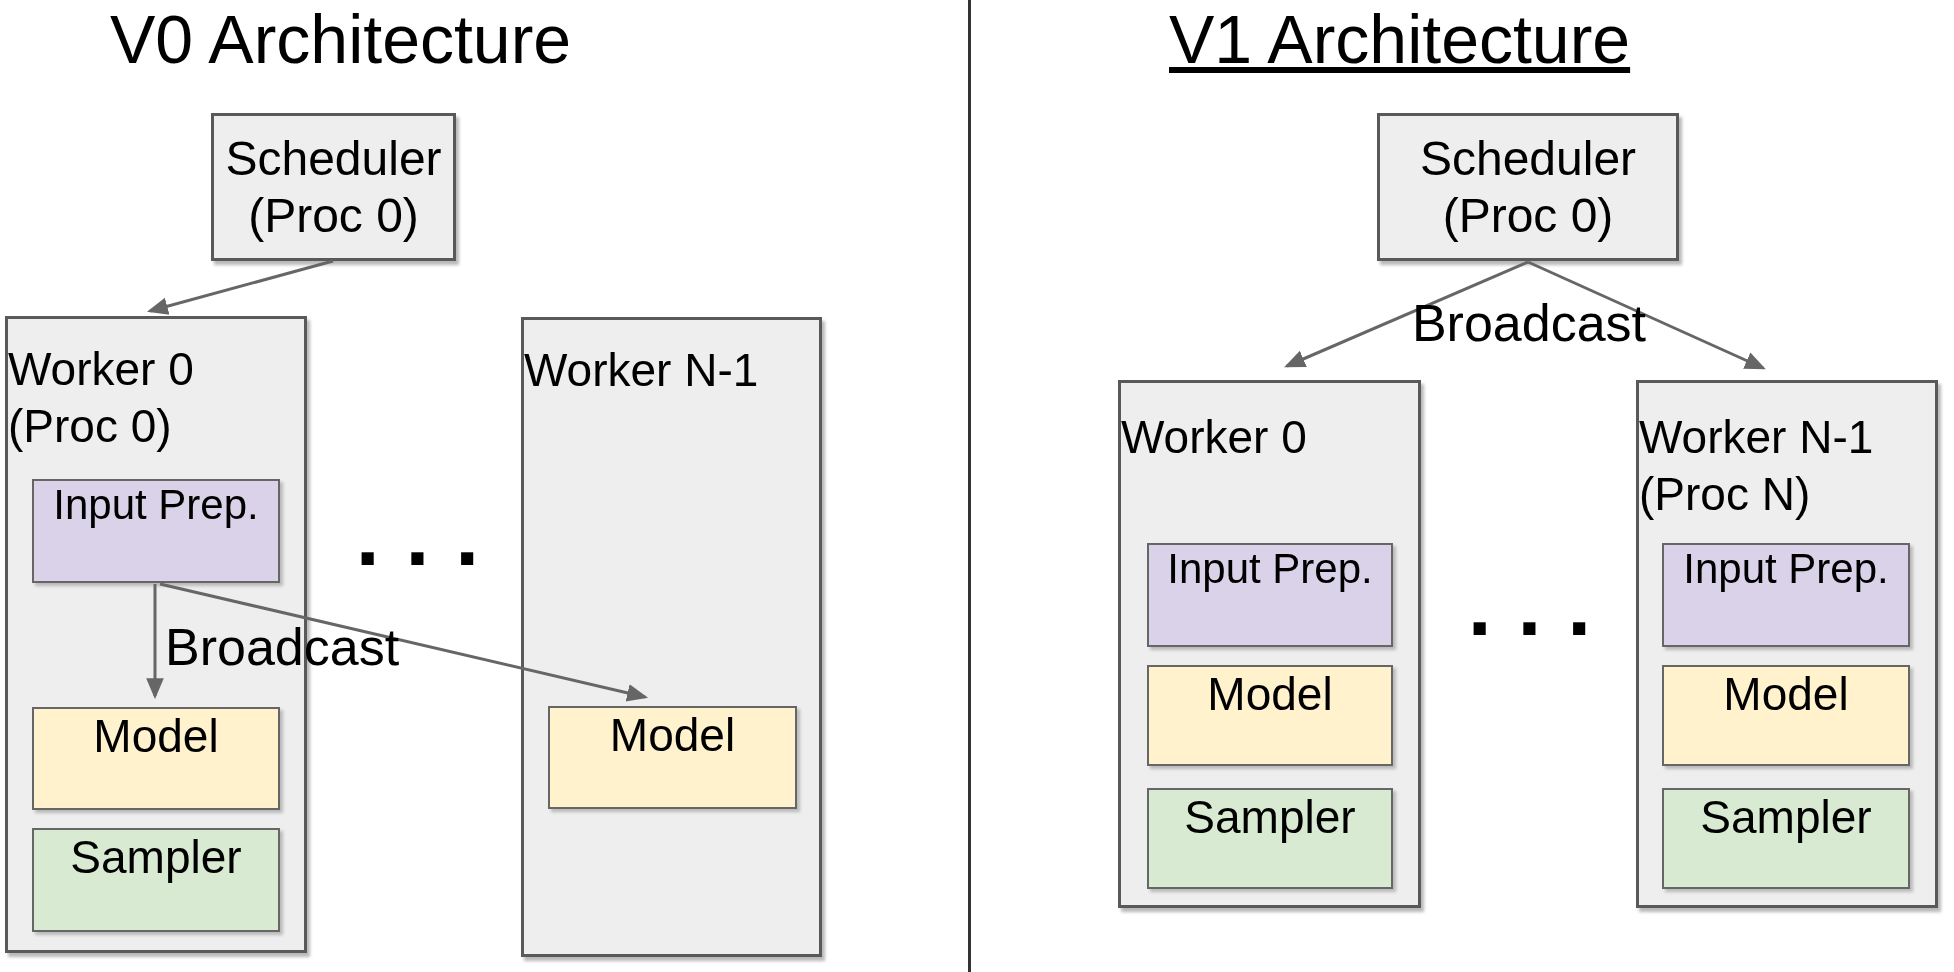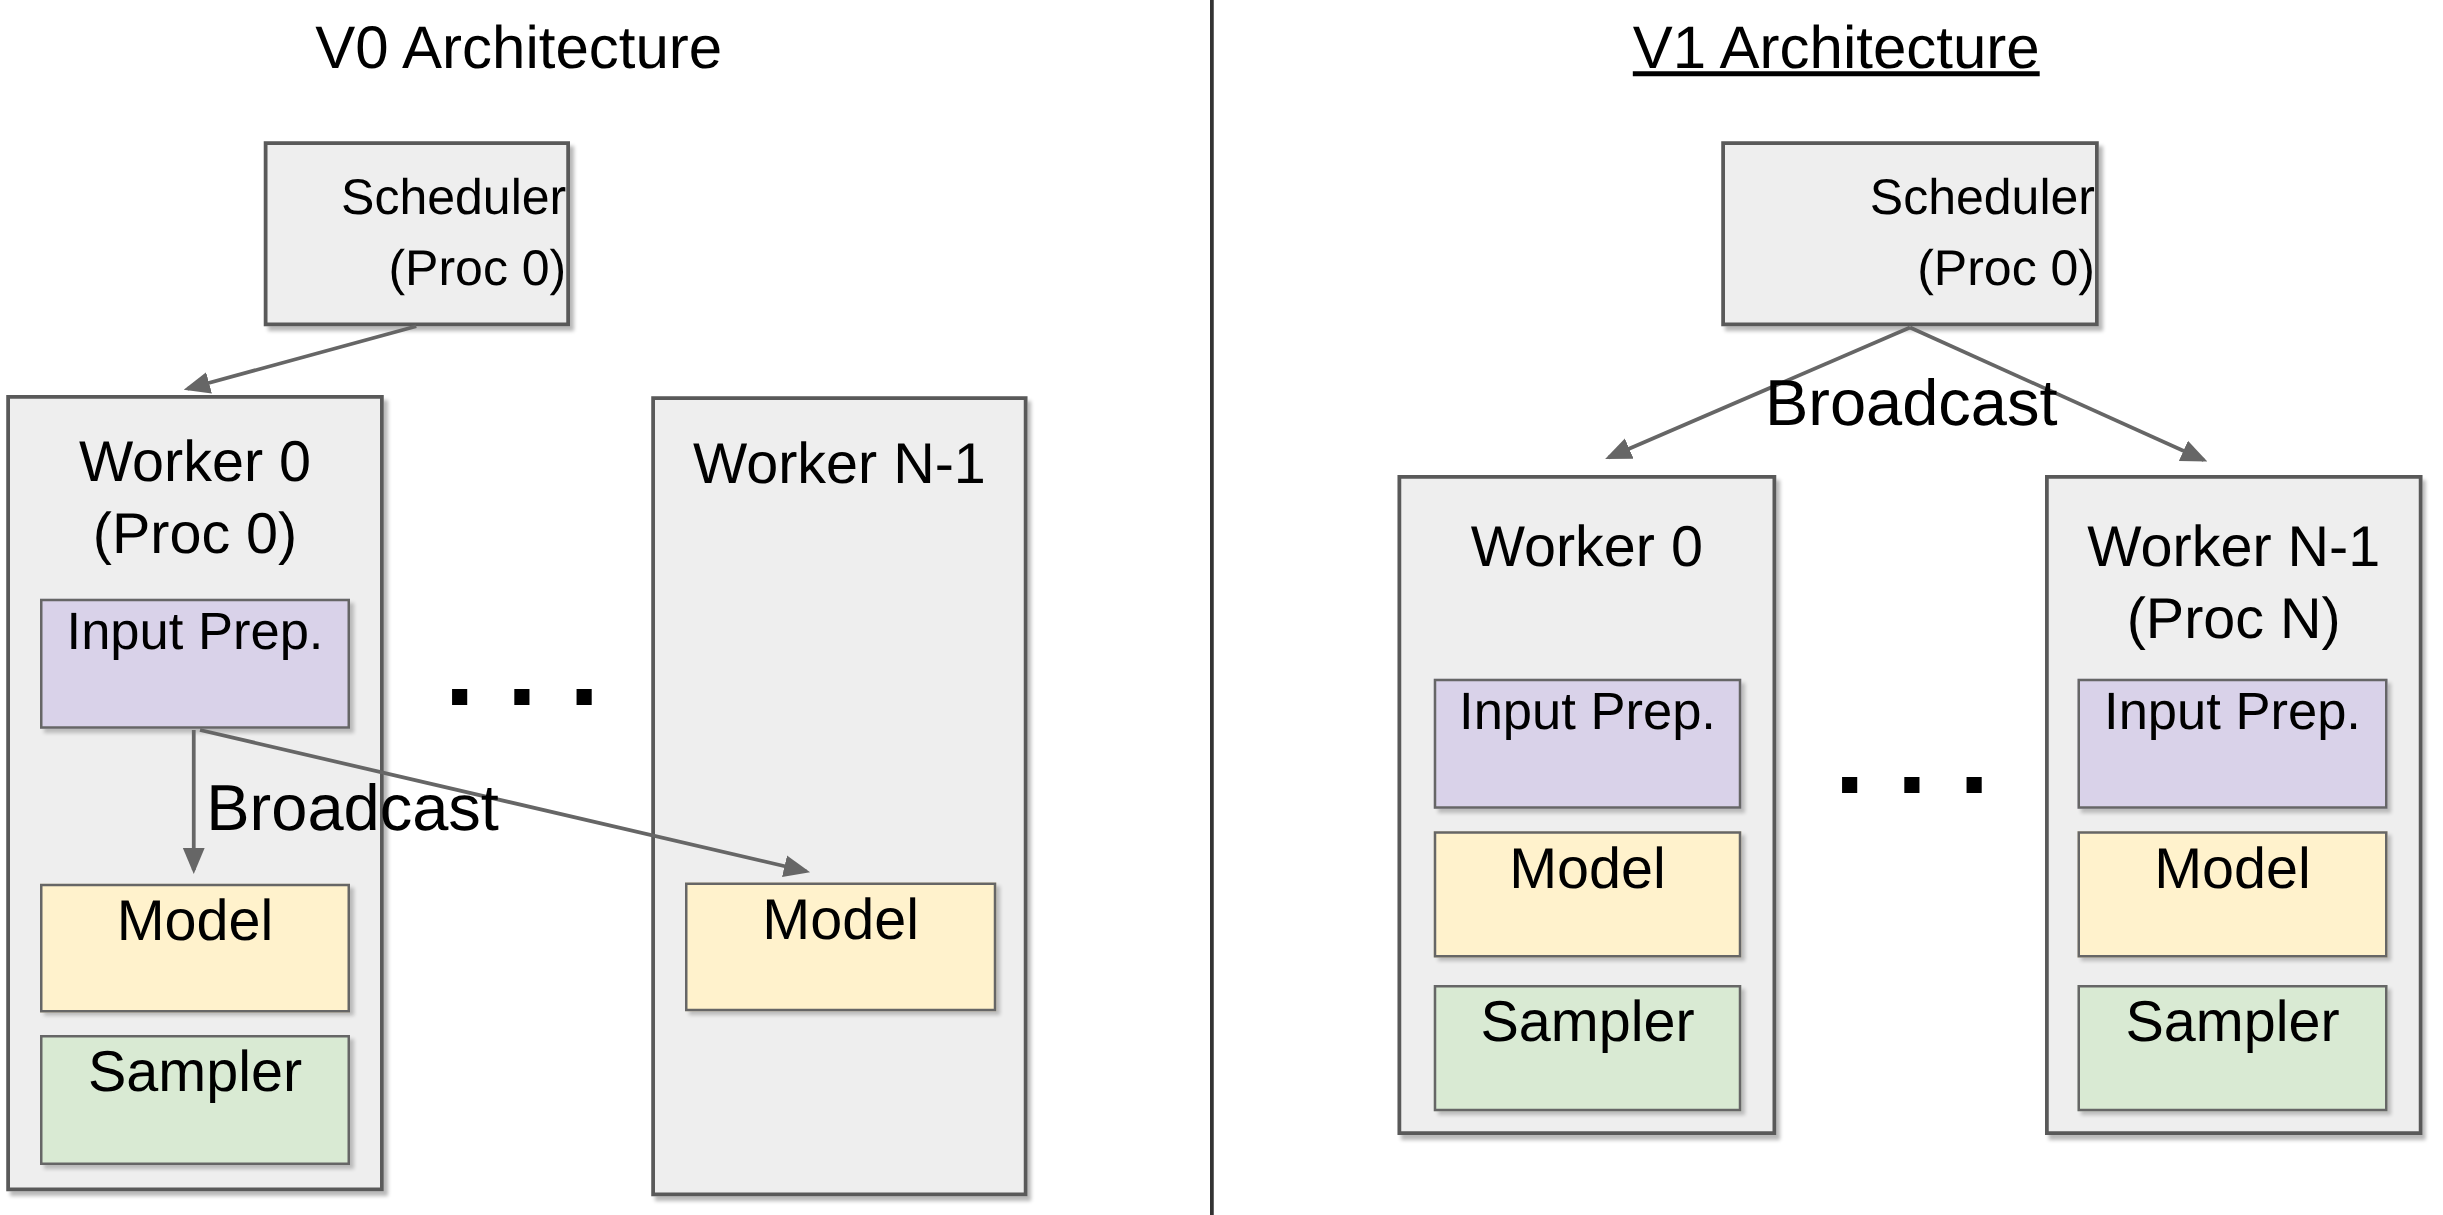--- a/index.html
+++ b/index.html
@@ -1,28 +1,28 @@
 <!DOCTYPE html>
 <html><head>
 <meta charset="utf-8">
 <style>
   html,body{margin:0;padding:0;background:#ffffff;}
   .canvas{
     position:relative;width:1954px;height:972px;background:#ffffff;
     font-family:"Liberation Sans",sans-serif;color:#000;overflow:hidden;
   }
   .abs{position:absolute;}
-  .sec-title{font-size:48px;line-height:78px;text-align:center;white-space:nowrap;}
+  .sec-title{font-size:68px;line-height:78px;white-space:nowrap;}
   .bigbox{
     background:#eeeeee;border:3px solid #595959;box-sizing:border-box;
     box-shadow:3px 4px 3px rgba(0,0,0,0.28);
   }
-  .sched{display:flex;flex-direction:column;align-items:flex-end;justify-content:center;
-    font-size:40px;line-height:57px;text-align:center;}
-  .wtitle{font-size:46px;line-height:57px;text-align:center;}
+  .sched{display:flex;flex-direction:column;align-items:center;justify-content:center;
+    font-size:48px;line-height:57px;text-align:center;}
+  .wtitle{font-size:46px;line-height:57px;text-align:left;}
   .chip{
     border:2px solid #666666;box-sizing:border-box;display:flex;align-items:flex-start;
     justify-content:center;font-size:46px;box-shadow:3px 3px 3px rgba(0,0,0,0.22);
   }
   .chip.small{font-size:42px;}
   .blabel{font-size:52px;line-height:50px;text-align:center;white-space:nowrap;}
   .dots{
     font-size:86px;font-weight:700;line-height:86px;height:86px;letter-spacing:1px;
     display:flex;align-items:flex-end;justify-content:center;white-space:nowrap;
   }

